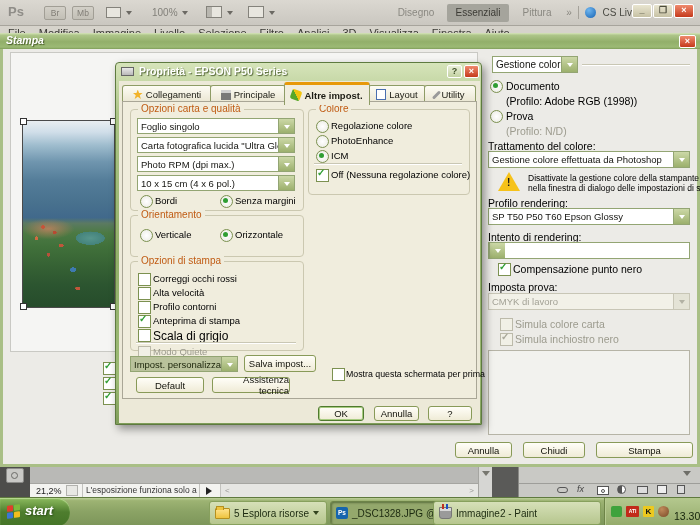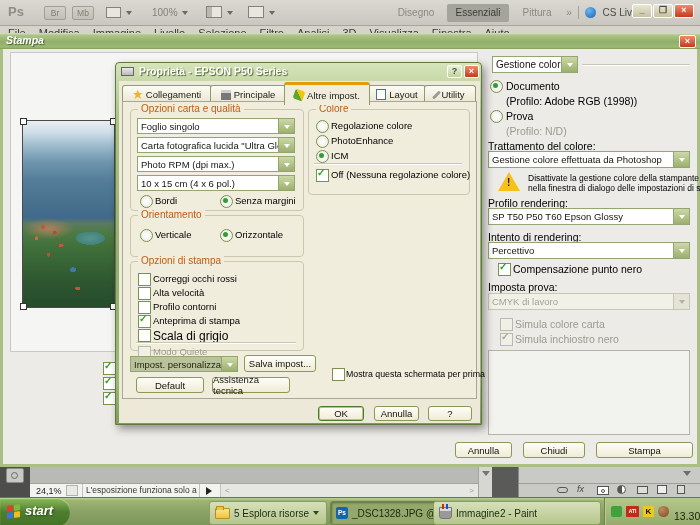--- a/index.html
+++ b/index.html
@@ -37,21 +37,21 @@
   .combo .arw{width:15px;border-left:1px solid #93a573;background:linear-gradient(#ccd8a7,#9cb06d);
               display:flex;align-items:center;justify-content:center}
   .combo .arw::before{content:"";width:0;height:0;border:3px solid transparent;border-top:4px solid #fff;margin-top:4px}
   .combo.dis{border-color:#c8c6b6;background:#f2f1e8}
   .combo.dis .tx{color:#a3a296}
   .combo.dis .arw{background:#e4e3d6;border-color:#c8c6b6}
   .combo.dis .arw::before{border-top-color:#b2b1a4}
   .combo.sel{background:#b9c29b}
   .combo.sel .tx{color:#20290e}
   .xbtn{background:linear-gradient(#fffef8,#efebd6);border:1px solid #889a58;border-radius:3px;
-        font-size:9.5px;text-align:left;color:#12120a;display:flex;align-items:center;justify-content:center}
+        font-size:9.5px;text-align:right;color:#12120a;display:flex;align-items:center;justify-content:center}
   .xbtn.def{border-color:#4f7a2e;box-shadow:inset 0 0 0 1px #a8cc80}
   .cb{width:11px;height:11px;border:1px solid #7c9150;background:#fff;position:absolute}
   .cb.on::before{content:"✓";position:absolute;left:0;top:-3px;font-size:10px;font-weight:bold;color:#2f9e33}
   .cb.dis{border-color:#bcbaaa;background:#f1f0e6}
   .cb.dis.on::before{color:#a9a89a}
   .rd{width:11px;height:11px;border:1px solid #7c9150;border-radius:50%;background:radial-gradient(#fff,#e9e9e0);position:absolute}
   .rd.on::before{content:"";position:absolute;left:2px;top:2px;width:5px;height:5px;border-radius:50%;background:#2f9e33}
   .grp{position:absolute;border:1px solid #cbc8b0;border-radius:4px}
   .gt{position:absolute;top:-7px;left:7px;padding:0 3px;font-size:10px;color:#c05c14;background:#f0eddd;white-space:nowrap}
   .hline{height:1px;background:#c9c7b4;box-shadow:0 1px 0 #fff}
@@ -184,21 +184,20 @@
     <span class="ab lb" style="left:528px;top:140px;font-size:8.5px">Disattivate la gestione colore della stampante</span>
     <span class="ab lb" style="left:528px;top:150px;font-size:8.5px">nella finestra di dialogo delle impostazioni di stampa.</span>
 
     <span class="ab lb" style="left:488px;top:164px;font-size:10.5px">Profilo rendering:</span>
     <div class="ab combo" style="left:488px;top:175px;width:202px">
       <span class="tx">SP T50 P50 T60 Epson Glossy</span>
       <span class="arw"></span>
     </div>
     <span class="ab lb" style="left:488px;top:198px;font-size:10.5px">Intento di rendering:</span>
     <div class="ab combo" style="left:488px;top:209px;width:202px">
-      <span class="tx">Percettivo</span>
       <span class="arw"></span>
     </div>
     <span class="cb on" style="left:498px;top:230px"></span>
     <span class="ab lb" style="left:513px;top:230px;font-size:10.5px">Compensazione punto nero</span>
 
     <span class="ab lb" style="left:488px;top:248px;font-size:10.5px">Imposta prova:</span>
     <div class="ab combo dis" style="left:488px;top:260px;width:202px">
       <span class="tx">CMYK di lavoro</span>
       <span class="arw"></span>
     </div>
@@ -226,21 +225,21 @@
     <div class="tab" style="left:6px;top:22px;width:88px;height:17px">
       <span class="ti" style="background:#f2b32a;clip-path:polygon(50% 0,63% 35%,98% 35%,70% 57%,81% 95%,50% 72%,19% 95%,30% 57%,2% 35%,37% 35%)"></span>
       <span>Collegamenti</span>
     </div>
     <div class="tab" style="left:94px;top:22px;width:74px;height:17px">
       <span class="ti" style="background:linear-gradient(#cfcfcf 30%,#787878 30%)"></span>
       <span>Principale</span>
     </div>
     <div class="tab act" style="left:168px;top:19px;width:84px;height:20px">
       <span class="ti" style="background:linear-gradient(45deg,#58a829 50%,#f1c40f 50%);border-radius:2px;transform:rotate(20deg)"></span>
-      <span style="font-weight:normal">Altre impost.</span>
+      <span style="font-weight:bold">Altre impost.</span>
     </div>
     <div class="tab" style="left:252px;top:22px;width:56px;height:17px">
       <span class="ti" style="background:#fff;border:1px solid #4a6fb0;width:8px;height:9px"></span>
       <span>Layout</span>
     </div>
     <div class="tab" style="left:308px;top:22px;width:50px;height:17px">
       <span class="ti" style="background:#9a9a9a;width:3px;height:10px;transform:rotate(45deg);border-radius:2px"></span>
       <span>Utility</span>
     </div>
 
@@ -324,21 +323,21 @@
   </div>
 
   <div class="ab" style="left:0;top:467px;width:700px;height:30px;background:#5a5a58">
     <div class="ab" style="left:0;top:0;width:30px;height:30px;background:#4d4d4b">
       <span class="ab" style="left:6px;top:1px;width:18px;height:15px;background:#c9c9c6;border-radius:2px;border:1px solid #8b8b88">
           <span class="ab" style="left:4px;top:3px;width:7px;height:7px;border:1px solid #6b6b68;border-radius:50%"></span>
         </span>
     </div>
     <div class="ab" style="left:30px;top:0;width:448px;height:16px;background:#b9b9b6"></div>
     <div class="ab" style="left:30px;top:16px;width:448px;height:14px;background:#f3f3f0;border-top:1px solid #a5a5a1">
-      <span class="ab" style="left:6px;top:2px;font-size:9px;color:#222">24,1%</span>
+      <span class="ab" style="left:6px;top:2px;font-size:9px;color:#222">21,2%</span>
       <span class="ab" style="left:36px;top:1px;width:12px;height:11px;border:1px solid #b2b2ae;background:#e8e8e4"></span>
       <span class="ab" style="left:52px;top:0;width:118px;height:13px;border-left:1px solid #c2c2be;border-right:1px solid #c2c2be;font-size:8.5px;color:#333;line-height:13px;padding-left:3px;overflow:hidden;white-space:nowrap">L'esposizione funziona solo a 32 bit</span>
       <span class="ab" style="left:176px;top:3px;width:0;height:0;border:4px solid transparent;border-left:6px solid #222"></span>
       <span class="ab" style="left:190px;top:0;width:258px;height:14px;background:#e6e6e3;border-left:1px solid #c2c2be">
           <span style="position:absolute;left:4px;top:2px;font-size:8px;color:#9a9a96">&lt;</span>
           <span style="position:absolute;right:4px;top:2px;font-size:8px;color:#9a9a96">&gt;</span>
         </span>
     </div>
     <div class="ab" style="left:478px;top:0;width:14px;height:30px;background:#d6d6d3;border-left:1px solid #a5a5a1">
         <span style="position:absolute;left:3px;top:4px;width:0;height:0;border:4px solid transparent;border-top:5px solid #77776f"></span>

